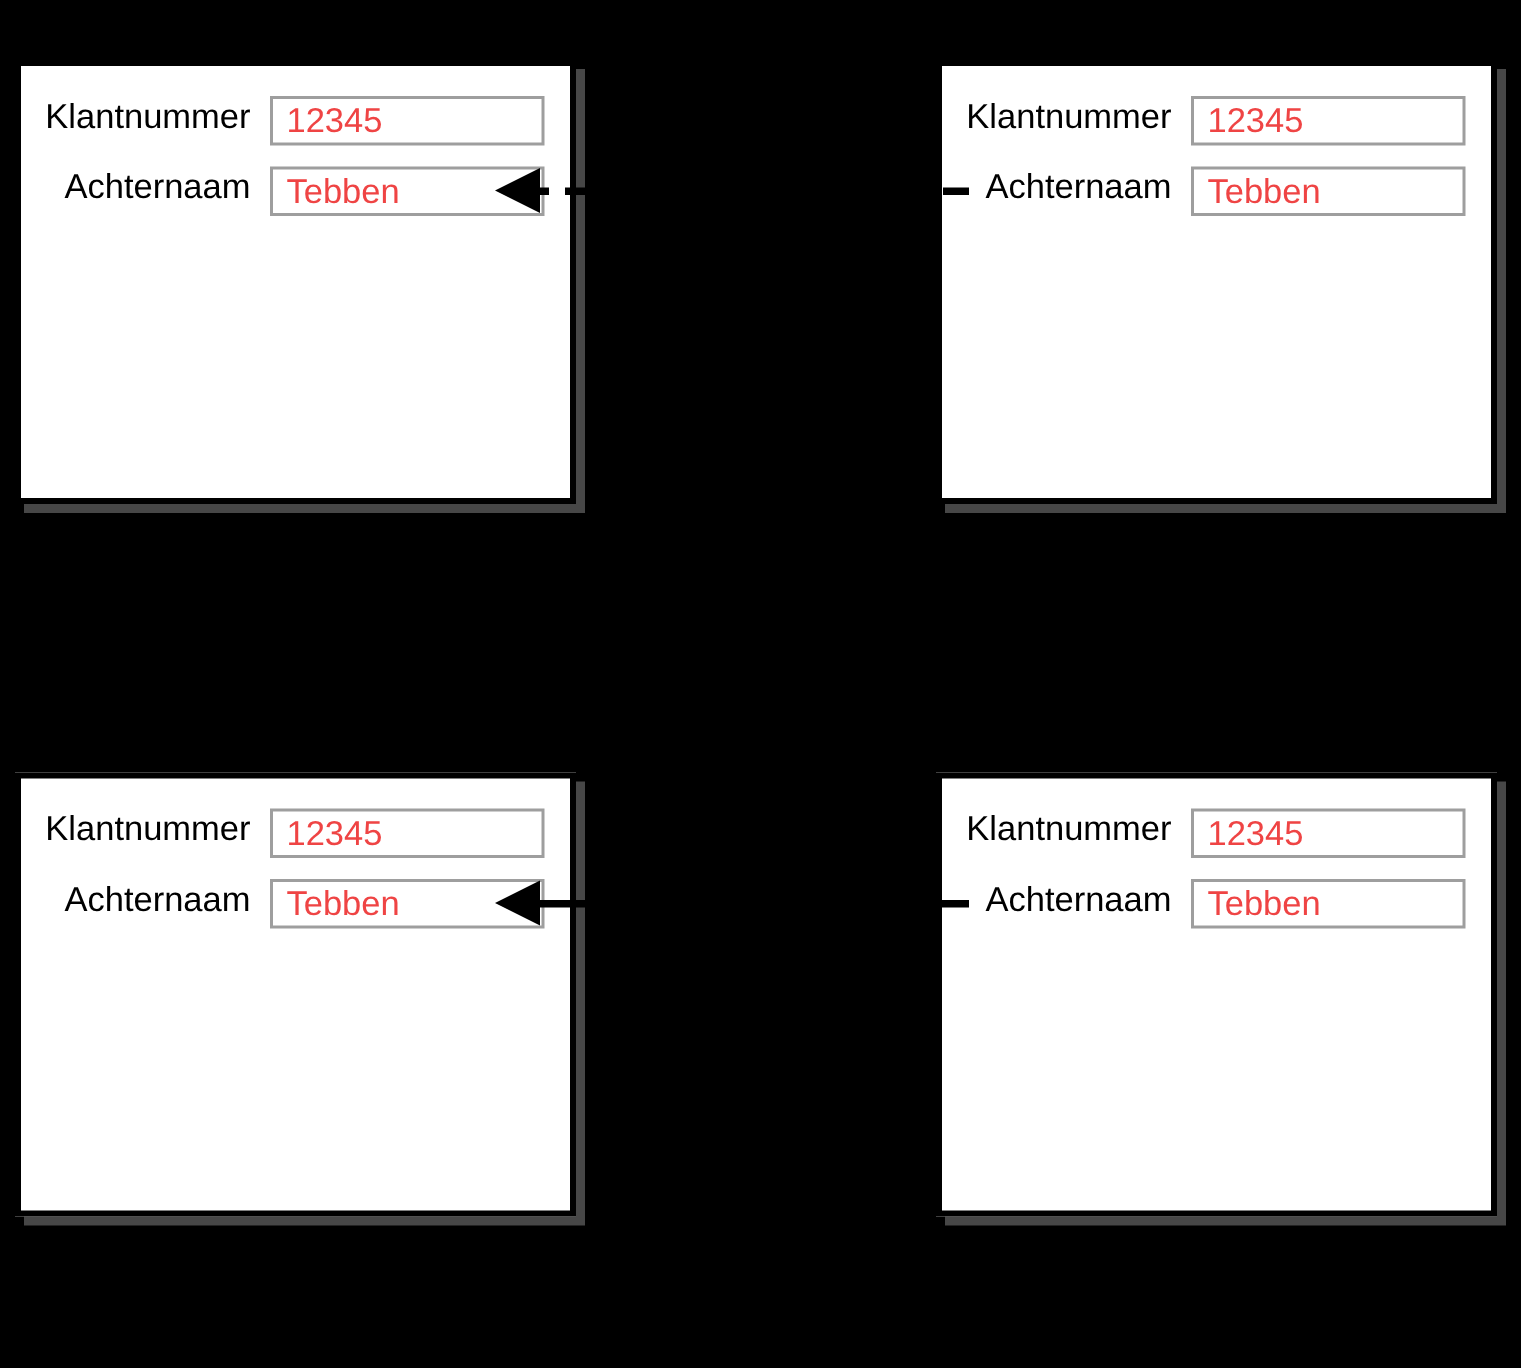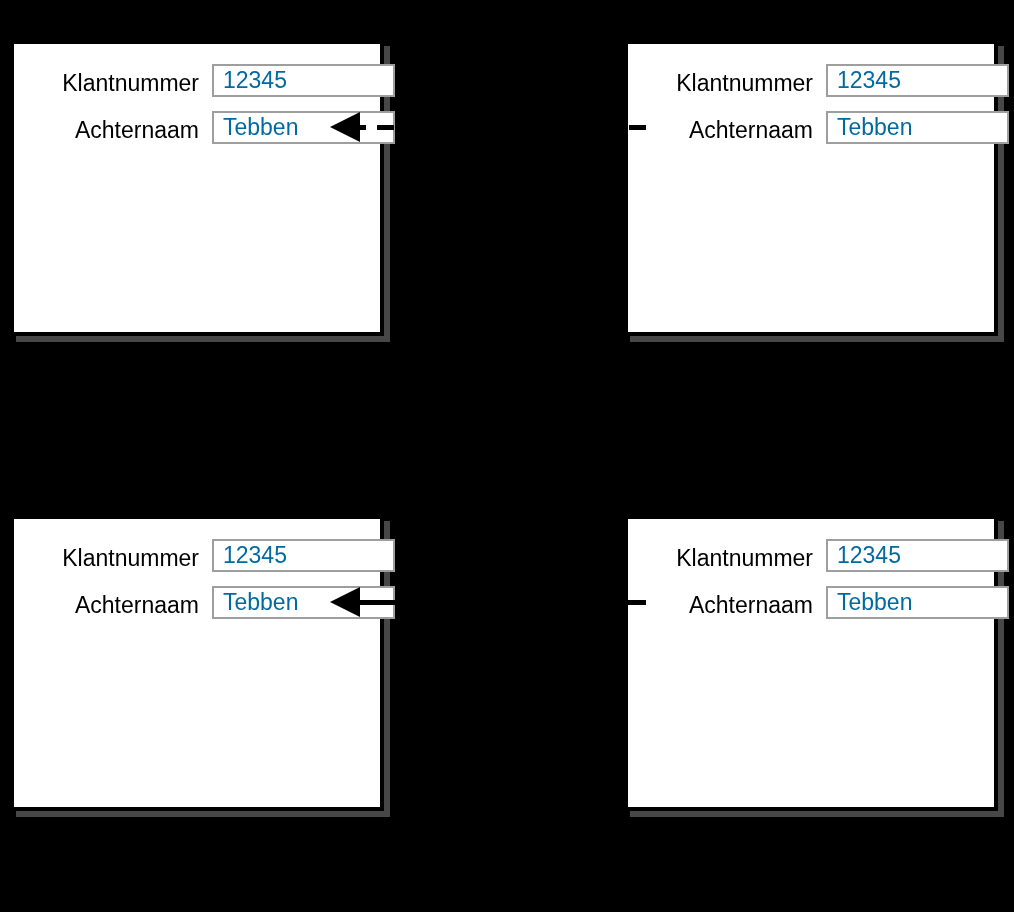--- a/index.html
+++ b/index.html
@@ -19,41 +19,40 @@
     box-sizing:border-box;
     box-shadow:6px 6px 0 0 #474747;
     padding-top:20px;
   }
   .p1{left:10px;top:40px;}
   .p2{left:624px;top:40px;}
   .p3{left:10px;top:515px;}
   .p4{left:624px;top:515px;}
   .row{
     display:flex;
-    align-items:flex-end;
+    align-items:flex-start;
     height:33px;
     margin-bottom:14px;
-    margin-left:32px;
   }
   .lbl{
     flex:0 0 153px;
     width:153px;
     padding-right:13px;
     box-sizing:content-box;
     text-align:right;
     font-size:23px;
     color:#000000;
     white-space:nowrap;
   }
   .field{
     width:183px;height:33px;
     box-sizing:border-box;
     border:2px solid #9e9e9e;
     background:#ffffff;
-    color:#0369a1;
+    color:#ef4444;
     font-family:"Liberation Sans", sans-serif;
     font-size:23px;
     padding:0 4px 0 9px;
     outline:none;
   }
   .connector{position:absolute;height:5px;}
   .conn-dashed{
     left:356px;top:125px;width:290px;
     background:repeating-linear-gradient(270deg,#000000 0 17px,transparent 17px 28px);
   }

